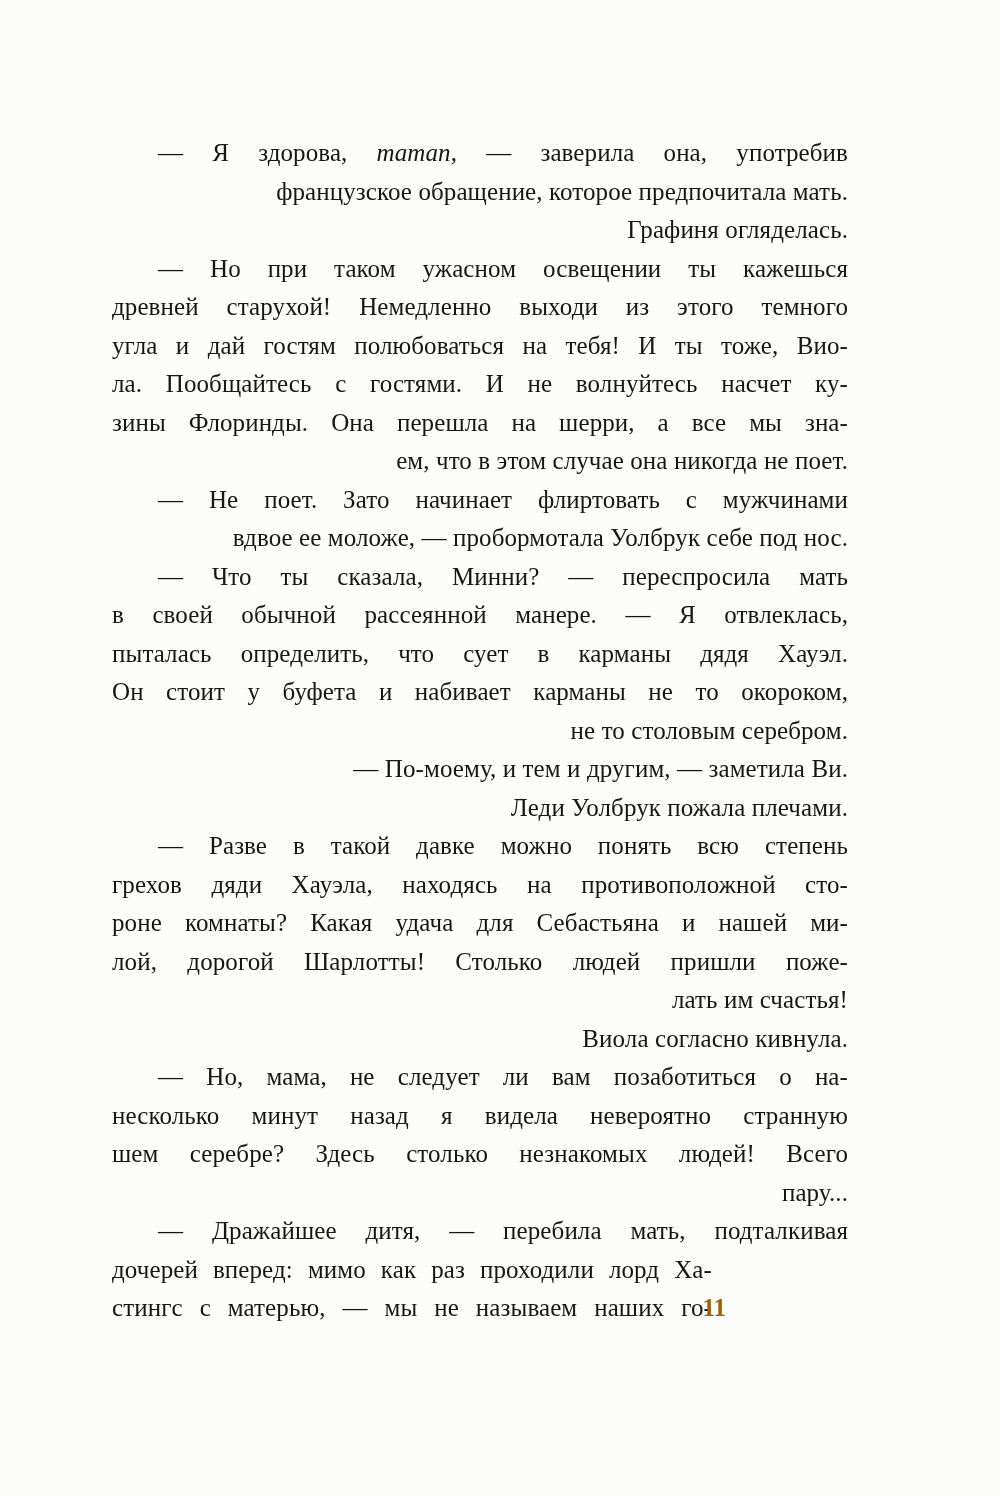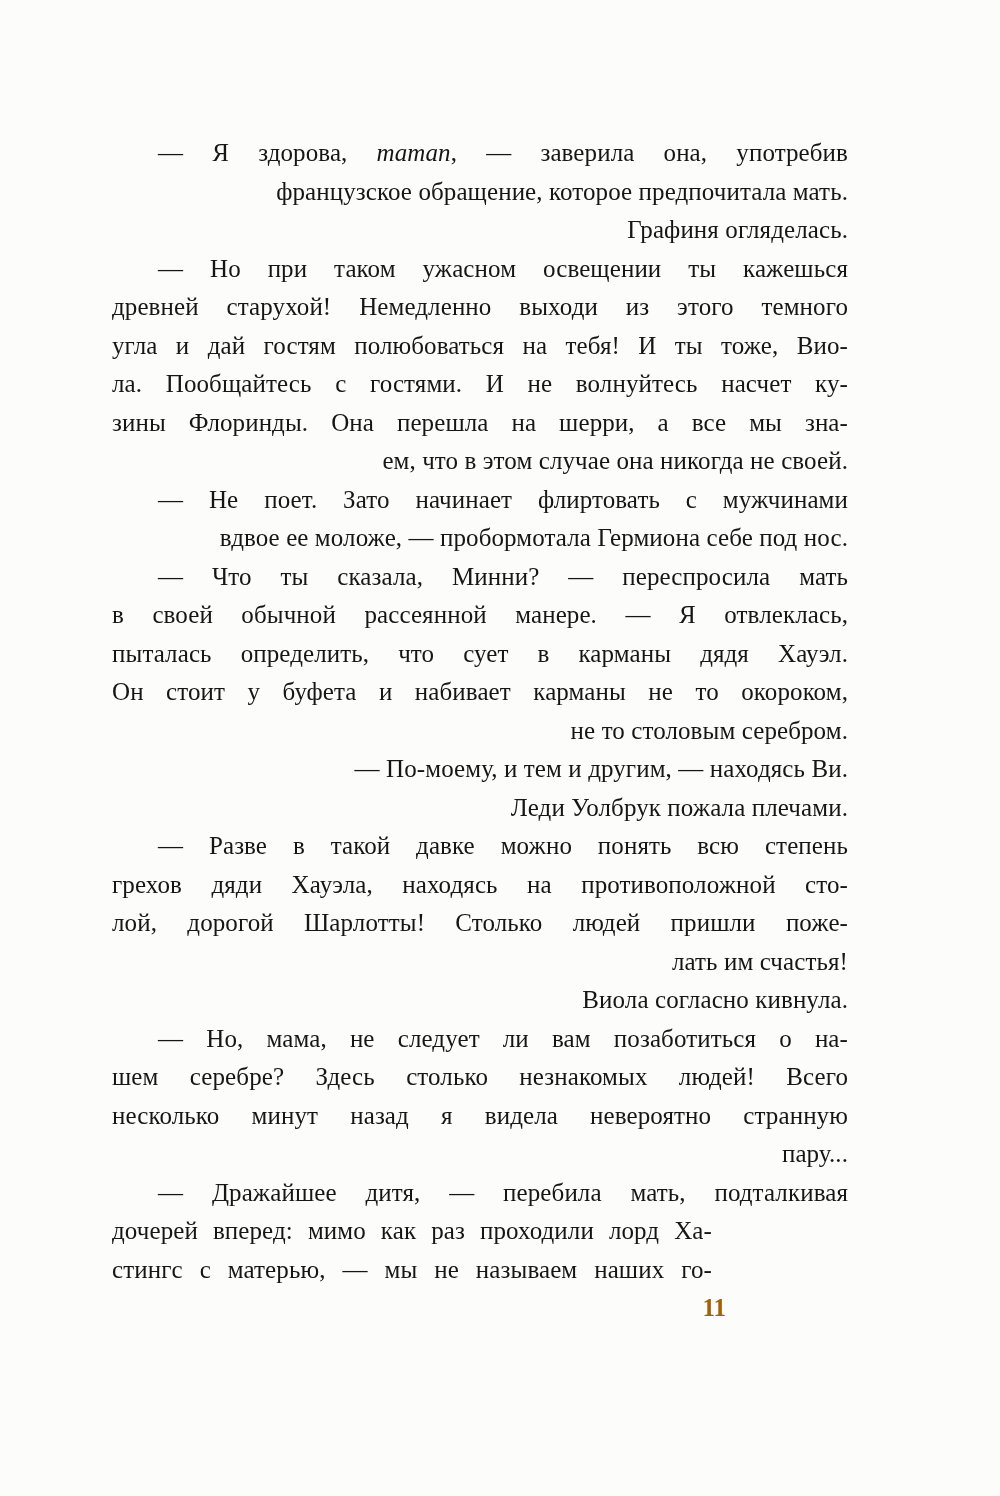--- a/index.html
+++ b/index.html
@@ -77,52 +77,53 @@
       </div>
       <div class="para">
         <div class="line indent">Графиня огляделась.</div>
       </div>
       <div class="para">
         <div class="line j indent">— Но при таком ужасном освещении ты кажешься</div>
         <div class="line j">древней старухой! Немедленно выходи из этого темного</div>
         <div class="line j">угла и дай гостям полюбоваться на тебя! И ты тоже, Вио-</div>
         <div class="line j">ла. Пообщайтесь с гостями. И не волнуйтесь насчет ку-</div>
         <div class="line j">зины Флоринды. Она перешла на шерри, а все мы зна-</div>
-        <div class="line">ем, что в этом случае она никогда не своей.</div>
+        <div class="line">ем, что в этом случае она никогда не поет.</div>
       </div>
       <div class="para">
         <div class="line j indent">— Не поет. Зато начинает флиртовать с мужчинами</div>
-        <div class="line">вдвое ее моложе, — пробормотала Гермиона себе под нос.</div>
+        <div class="line">вдвое ее моложе, — пробормотала Уолбрук себе под нос.</div>
       </div>
       <div class="para">
         <div class="line j indent">— Что ты сказала, Минни? — переспросила мать</div>
         <div class="line j">в своей обычной рассеянной манере. — Я отвлеклась,</div>
         <div class="line j">пыталась определить, что сует в карманы дядя Хауэл.</div>
         <div class="line j">Он стоит у буфета и набивает карманы не то окороком,</div>
         <div class="line">не то столовым серебром.</div>
       </div>
       <div class="para">
-        <div class="line indent">— По-моему, и тем и другим, — находясь Ви.</div>
+        <div class="line indent">— По-моему, и тем и другим, — заметила Ви.</div>
       </div>
       <div class="para">
         <div class="line indent">Леди Уолбрук пожала плечами.</div>
       </div>
       <div class="para">
         <div class="line j indent">— Разве в такой давке можно понять всю степень</div>
         <div class="line j">грехов дяди Хауэла, находясь на противоположной сто-</div>
+        <div class="line j">роне комнаты? Какая удача для Себастьяна и нашей ми-</div>
         <div class="line j">лой, дорогой Шарлотты! Столько людей пришли поже-</div>
         <div class="line">лать им счастья!</div>
       </div>
       <div class="para">
         <div class="line indent">Виола согласно кивнула.</div>
       </div>
       <div class="para">
         <div class="line j indent">— Но, мама, не следует ли вам позаботиться о на-</div>
+        <div class="line j">несколько минут назад я видела невероятно странную</div>
         <div class="line j">шем серебре? Здесь столько незнакомых людей! Всего</div>
-        <div class="line j">несколько минут назад я видела невероятно странную</div>
         <div class="line">пару...</div>
       </div>
       <div class="para">
         <div class="line j indent">— Дражайшее дитя, — перебила мать, подталкивая</div>
         <div class="line j short">дочерей вперед: мимо как раз проходили лорд Ха-</div>
         <div class="line j short">стингс с матерью, — мы не называем наших го-</div>
       </div>
     </div>
   <div class="folio">11</div>
 </div>

